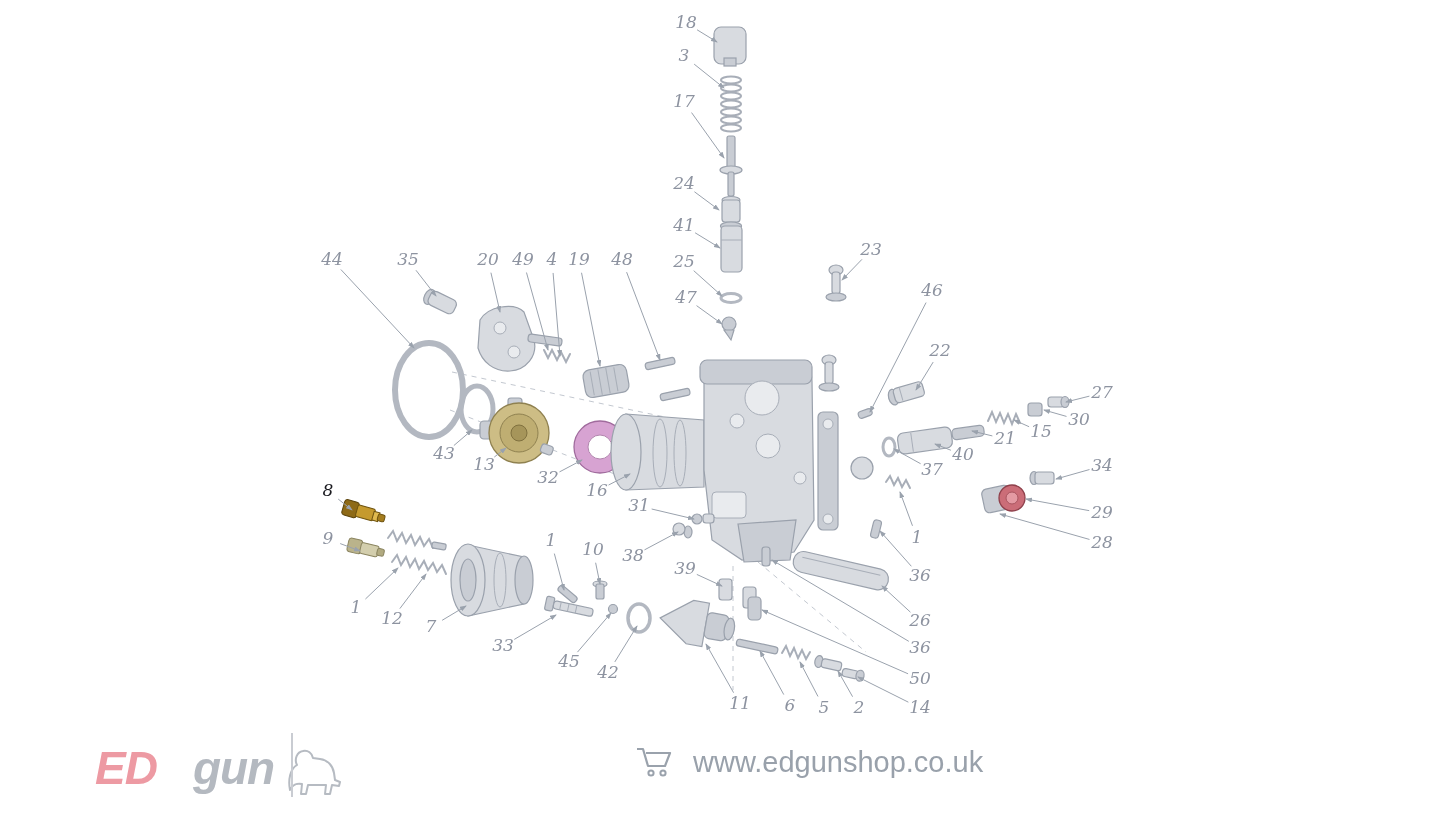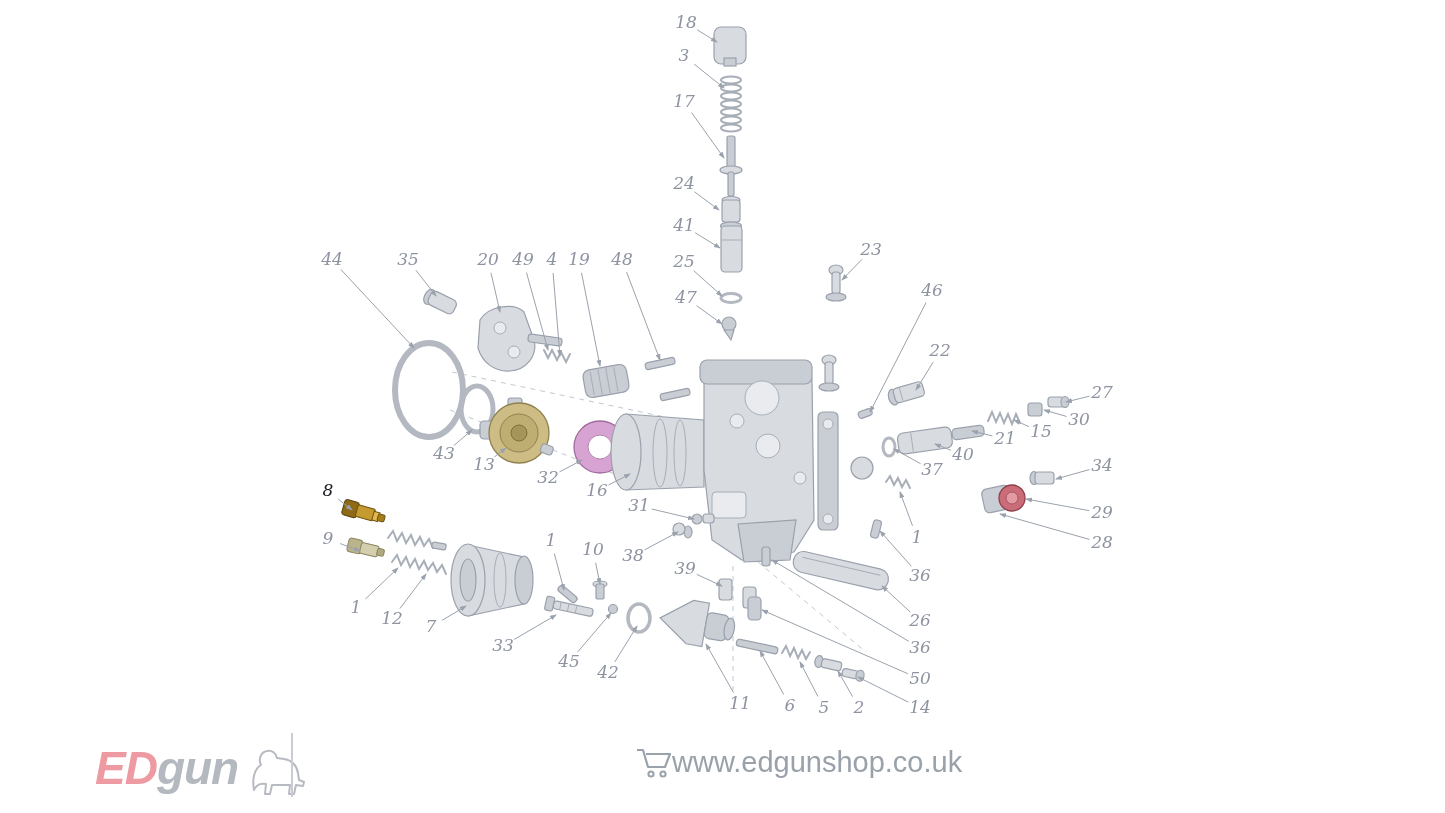--- a/index.html
+++ b/index.html
@@ -14,24 +14,24 @@
   .ring{fill:none;stroke:#b3b8c1;}
   .spr{fill:none;stroke:#a8aeb8;stroke-width:2;stroke-linecap:round;}
   .dash{stroke:#c3c8d0;stroke-width:1;stroke-dasharray:5 5;fill:none;}
   .leader{stroke:#9aa2ad;stroke-width:1;fill:none;}
   .callout-label{font:italic 17px "DejaVu Serif",serif;fill:#8d93a0;text-anchor:middle;
                  dominant-baseline:middle;cursor:pointer;}
   .callout-label.dark{fill:#1b1b20;}
   
   .footer-brand{position:absolute;left:95px;top:738px;display:flex;align-items:center;justify-content:space-between;}
   .footer-brand .ed{font:italic 700 46px "Liberation Sans",sans-serif;color:#ed9aa3;letter-spacing:-1px;}
-  .footer-brand .gun{font:italic 700 46px "Liberation Sans",sans-serif;color:#b4b9c0;letter-spacing:-1px;}
+  .footer-brand .gun{font:italic 700 46px "Liberation Sans",sans-serif;color:#b4b9c0;letter-spacing:-1px;margin-left:36px;}
   .footer-brand svg{margin-left:6px;}
   .footer-divider{position:absolute;left:291px;top:733px;width:2px;height:64px;background:#c9ccd2;}
-  .footer-site{position:absolute;left:636px;top:746px;display:flex;align-items:center;gap:0;cursor:pointer;}
+  .footer-site{position:absolute;left:636px;top:746px;display:flex;align-items:flex-start;gap:21px;cursor:pointer;}
   .footer-site span{font:400 29px "Liberation Sans",sans-serif;color:#99a1ab;}
   .footer-fox{position:absolute;left:1303px;top:735px;}
 </style>
 </head>
 <body>
 
 <div class="stage">
 
   <svg id="diagram" width="1445" height="813" viewBox="0 0 1445 813">
     <defs>

